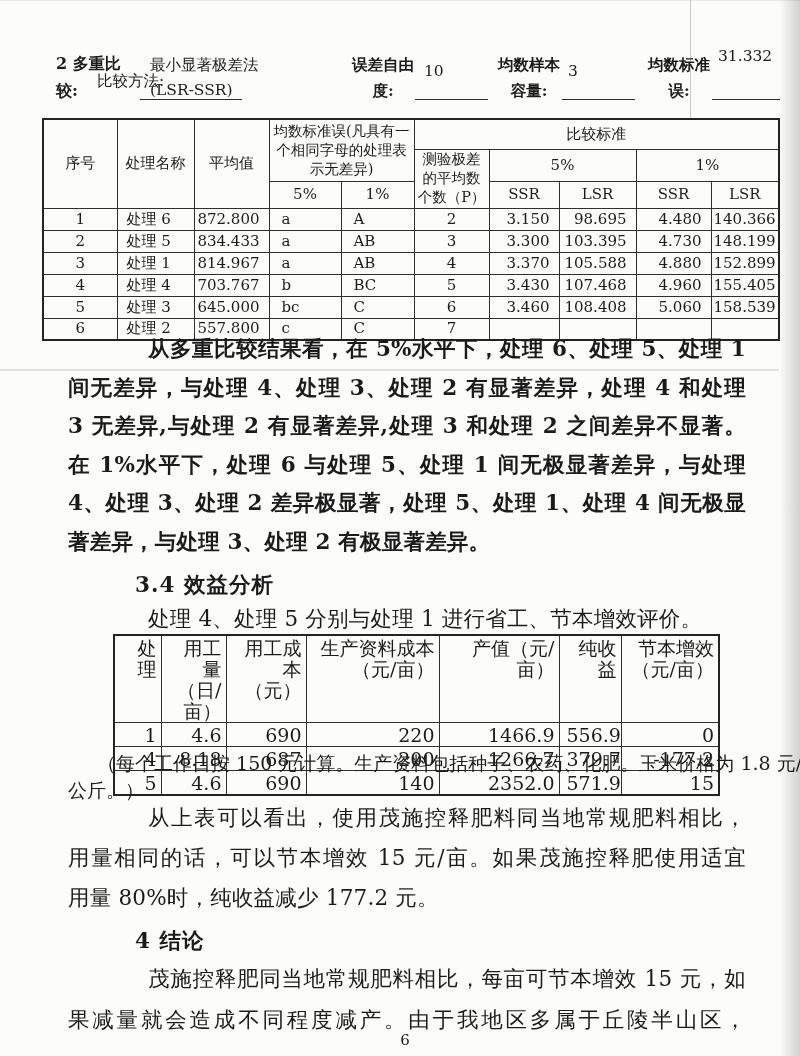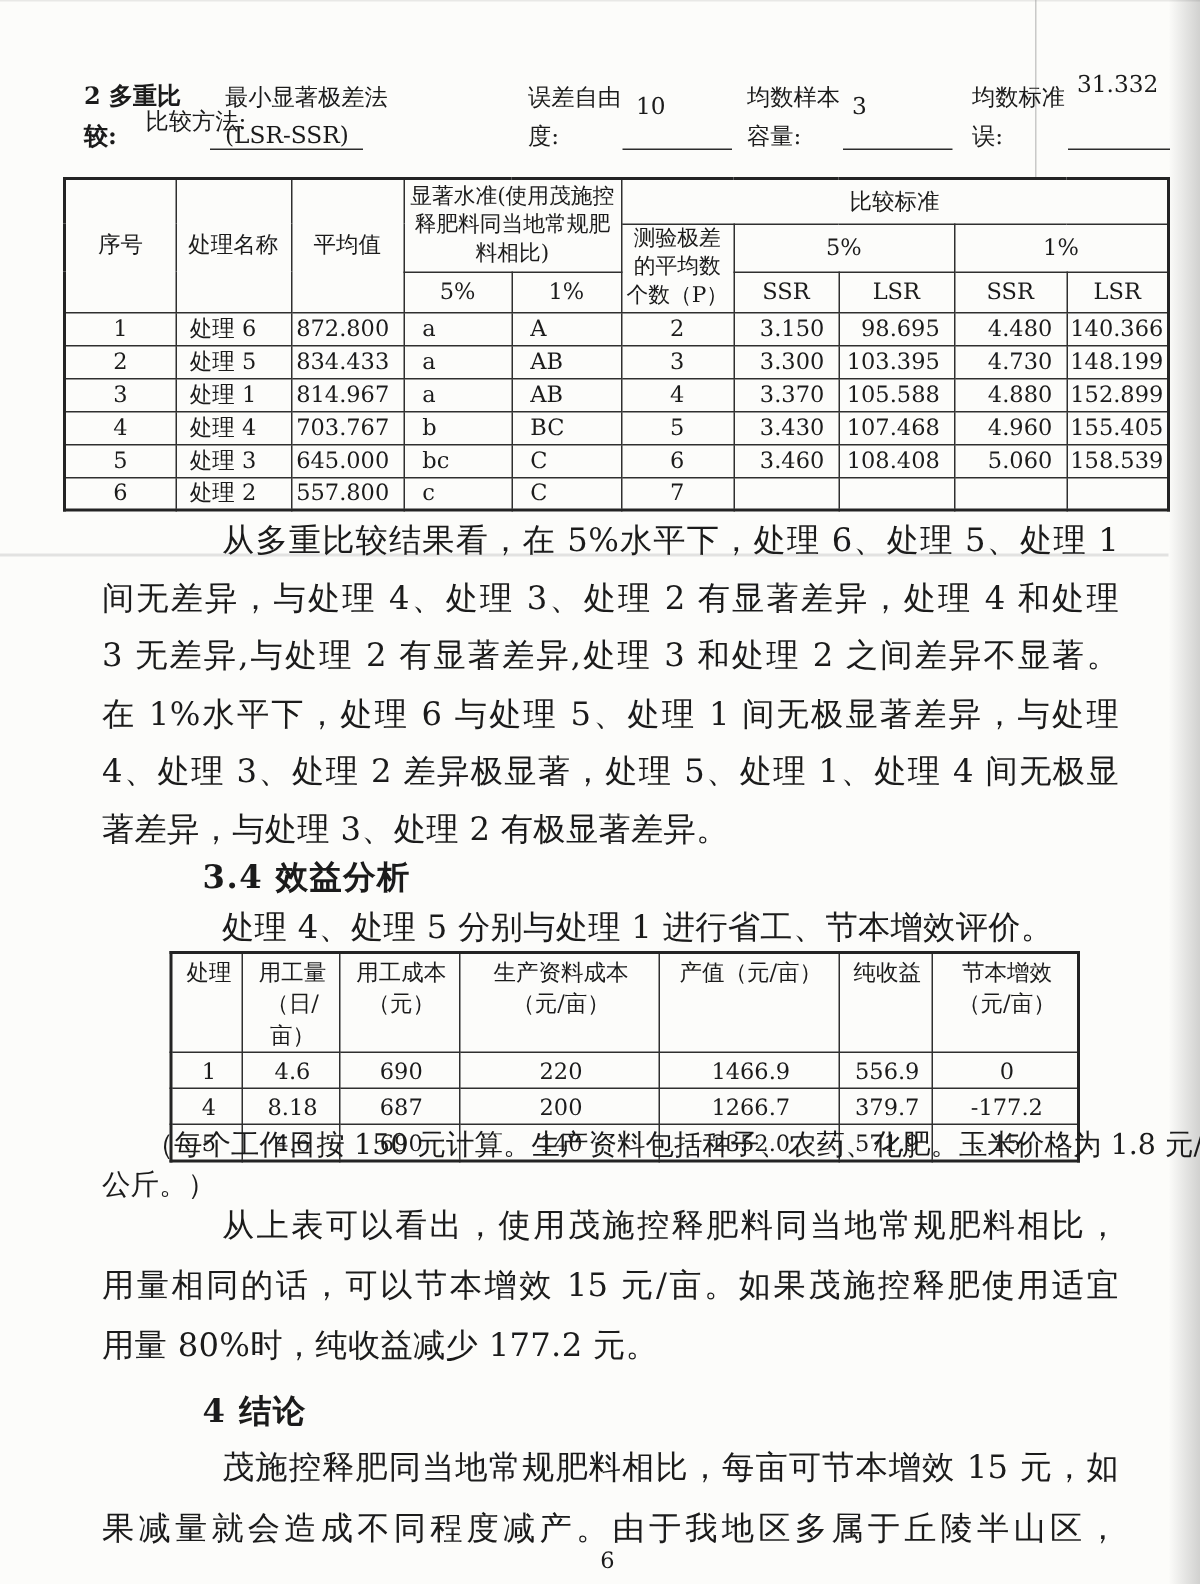--- a/index.html
+++ b/index.html
@@ -14,36 +14,36 @@
   }
   
   .edge-right{position:absolute;top:0;right:0;width:21px;height:100%;
     background:linear-gradient(to right,rgba(120,120,120,0) 0%,rgba(120,120,120,.18) 55%,rgba(110,110,110,.30) 100%);}
   .edge-top{position:absolute;top:0;left:0;width:100%;height:1px;background:rgba(0,0,0,.08);}
   .vline-artifact{position:absolute;left:690px;top:0;width:1px;height:118px;background:#9f9f9f;opacity:.55;}
   .hline-artifact{position:absolute;left:0;top:369px;width:779px;height:2px;background:#c4c4c4;opacity:.45;}
   
   .hdr{position:absolute;font-size:15.5px;line-height:26px;}
   .hdr-bold{font-weight:bold;font-size:16px;}
-  .hdr-label-r{text-align:left;}
+  .hdr-label-r{text-align:center;font-weight:bold;}
   .u-line{position:absolute;height:0;border-bottom:1.5px solid #2c2c2c;}
   
   .t1{position:absolute;left:42px;top:118px;width:736px;border-collapse:collapse;table-layout:fixed;
       border:2px solid #242424;}
   .t1 td{border:1px solid #2f2f2f;font-size:15px;line-height:19px;text-align:center;
          padding:0 2px;overflow:hidden;}
   .t1 .hr1{height:30px}.t1 .hr2{height:32px}.t1 .hr3{height:27px}.t1 .dr{height:22px}
   .t1 td.l{text-align:left;padding-left:9px}
   .t1 td.r{text-align:right;padding-right:9px}
   .t1 td.sig{text-align:left;padding-left:12px}
   .pre{white-space:pre-line;}
   
   .t2{position:absolute;left:113px;top:634px;width:605px;border-collapse:collapse;table-layout:fixed;
       border:2px solid #242424;}
-  .t2 td{border:1px solid #2f2f2f;font-size:15px;line-height:21px;text-align:center;
+  .t2 td{border:1px solid #2f2f2f;font-size:19px;line-height:21px;text-align:right;
          vertical-align:top;padding:2px 4px 0 7px;overflow:hidden;}
   .t2 .th{height:46px}.t2 .dr{height:23px;vertical-align:middle;padding-top:0;}
   
   .textcol{position:absolute;left:68px;width:678px;}
   .pline{font-size:21.5px;line-height:38.5px;text-align:justify;text-align-last:justify;
          letter-spacing:.2px;white-space:nowrap;}
   .pline.last{text-align-last:left;white-space:normal;}
   .pline.ind{text-indent:80px;}
   .noteline{font-size:19px;line-height:27px;text-align-last:justify;white-space:nowrap;}
   .noteline.last{text-align-last:left;}
@@ -91,21 +91,21 @@
       <col style="width:70px">
         <col style="width:77px">
         <col style="width:75px">
         <col style="width:68px">
     </colgroup>
     <tbody>
         <tr class="hr1">
       <td rowspan="3">序号</td>
       <td rowspan="3">处理名称</td>
       <td rowspan="3">平均值</td>
-      <td colspan="2" rowspan="2" style="font-size:14.5px">显著水准(使用茂施控释肥料同当地常规肥料相比)</td>
+      <td colspan="2" rowspan="2" style="font-size:14.5px">均数标准误(凡具有一个相同字母的处理表示无差异)</td>
       <td colspan="5">比较标准</td>
     </tr>
     <tr class="hr2">
       <td rowspan="2" class="pre" style="font-size:14.5px">测验极差
 的平均数
 个数（P）</td>
       <td colspan="2">5%</td>
       <td colspan="2">1%</td>
     </tr>
     <tr class="hr3">
@@ -184,21 +184,21 @@
       <td class="sig">C</td>
       <td>7</td>
       <td class="r"></td>
       <td class="r"></td>
       <td class="r"></td>
       <td class="r"></td>
     </tr>
   </tbody>
     </table>
 
-  <div class="textcol" style="top:342px;">
+  <div class="textcol" style="top:330px;font-weight:bold;">
     <div class="pline ind">从多重比较结果看，在 5%水平下，处理 6、处理 5、处理 1</div>
     <div class="pline">间无差异，与处理 4、处理 3、处理 2 有显著差异，处理 4 和处理</div>
     <div class="pline">3 无差异,与处理 2 有显著差异,处理 3 和处理 2 之间差异不显著。</div>
     <div class="pline">在 1%水平下，处理 6 与处理 5、处理 1 间无极显著差异，与处理</div>
     <div class="pline">4、处理 3、处理 2 差异极显著，处理 5、处理 1、处理 4 间无极显</div>
     <div class="pline last">著差异，与处理 3、处理 2 有极显著差异。</div>
   </div>
 
   <div class="heading" style="top:570px;">3.4 效益分析</div>
   <div class="textcol" style="top:600px;">

